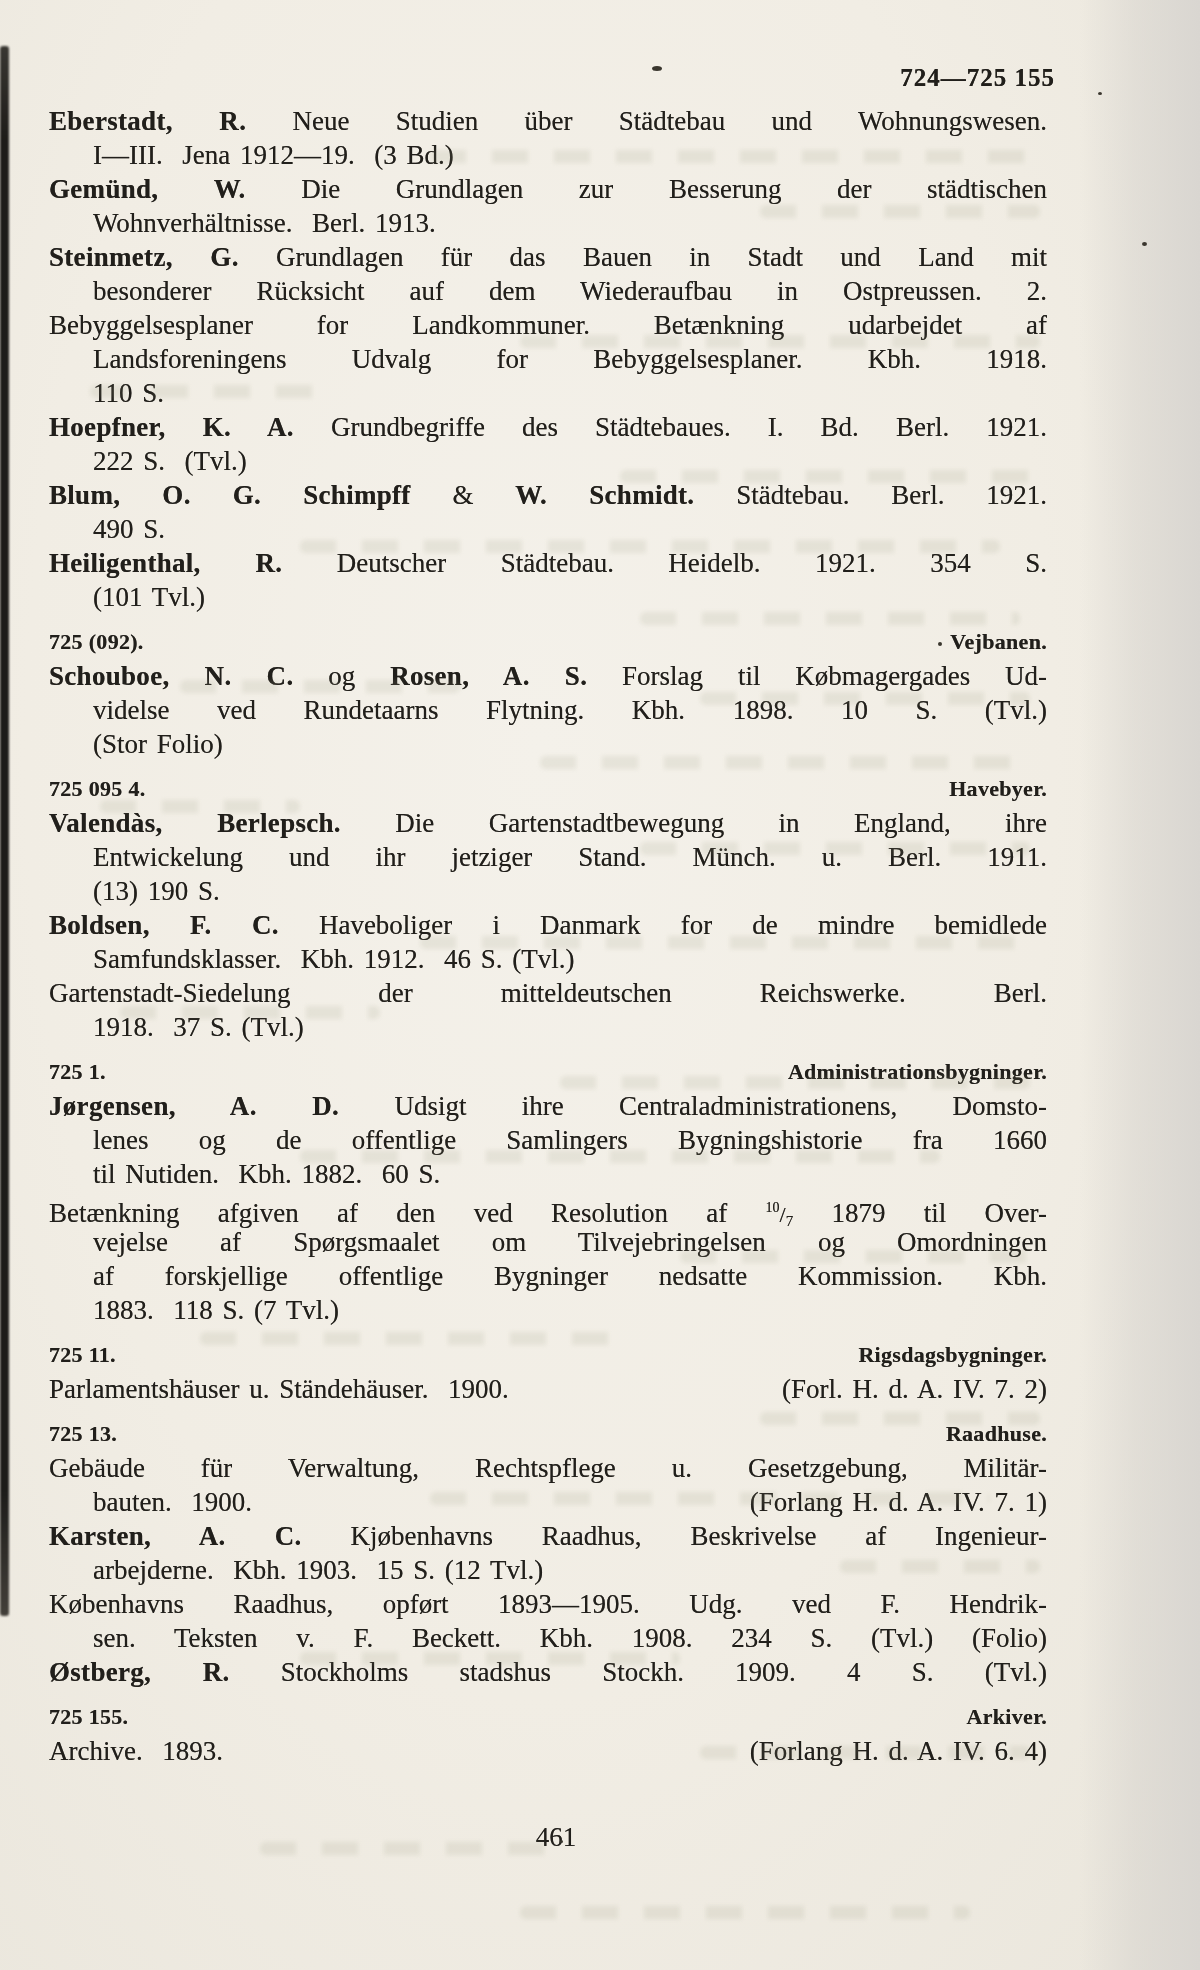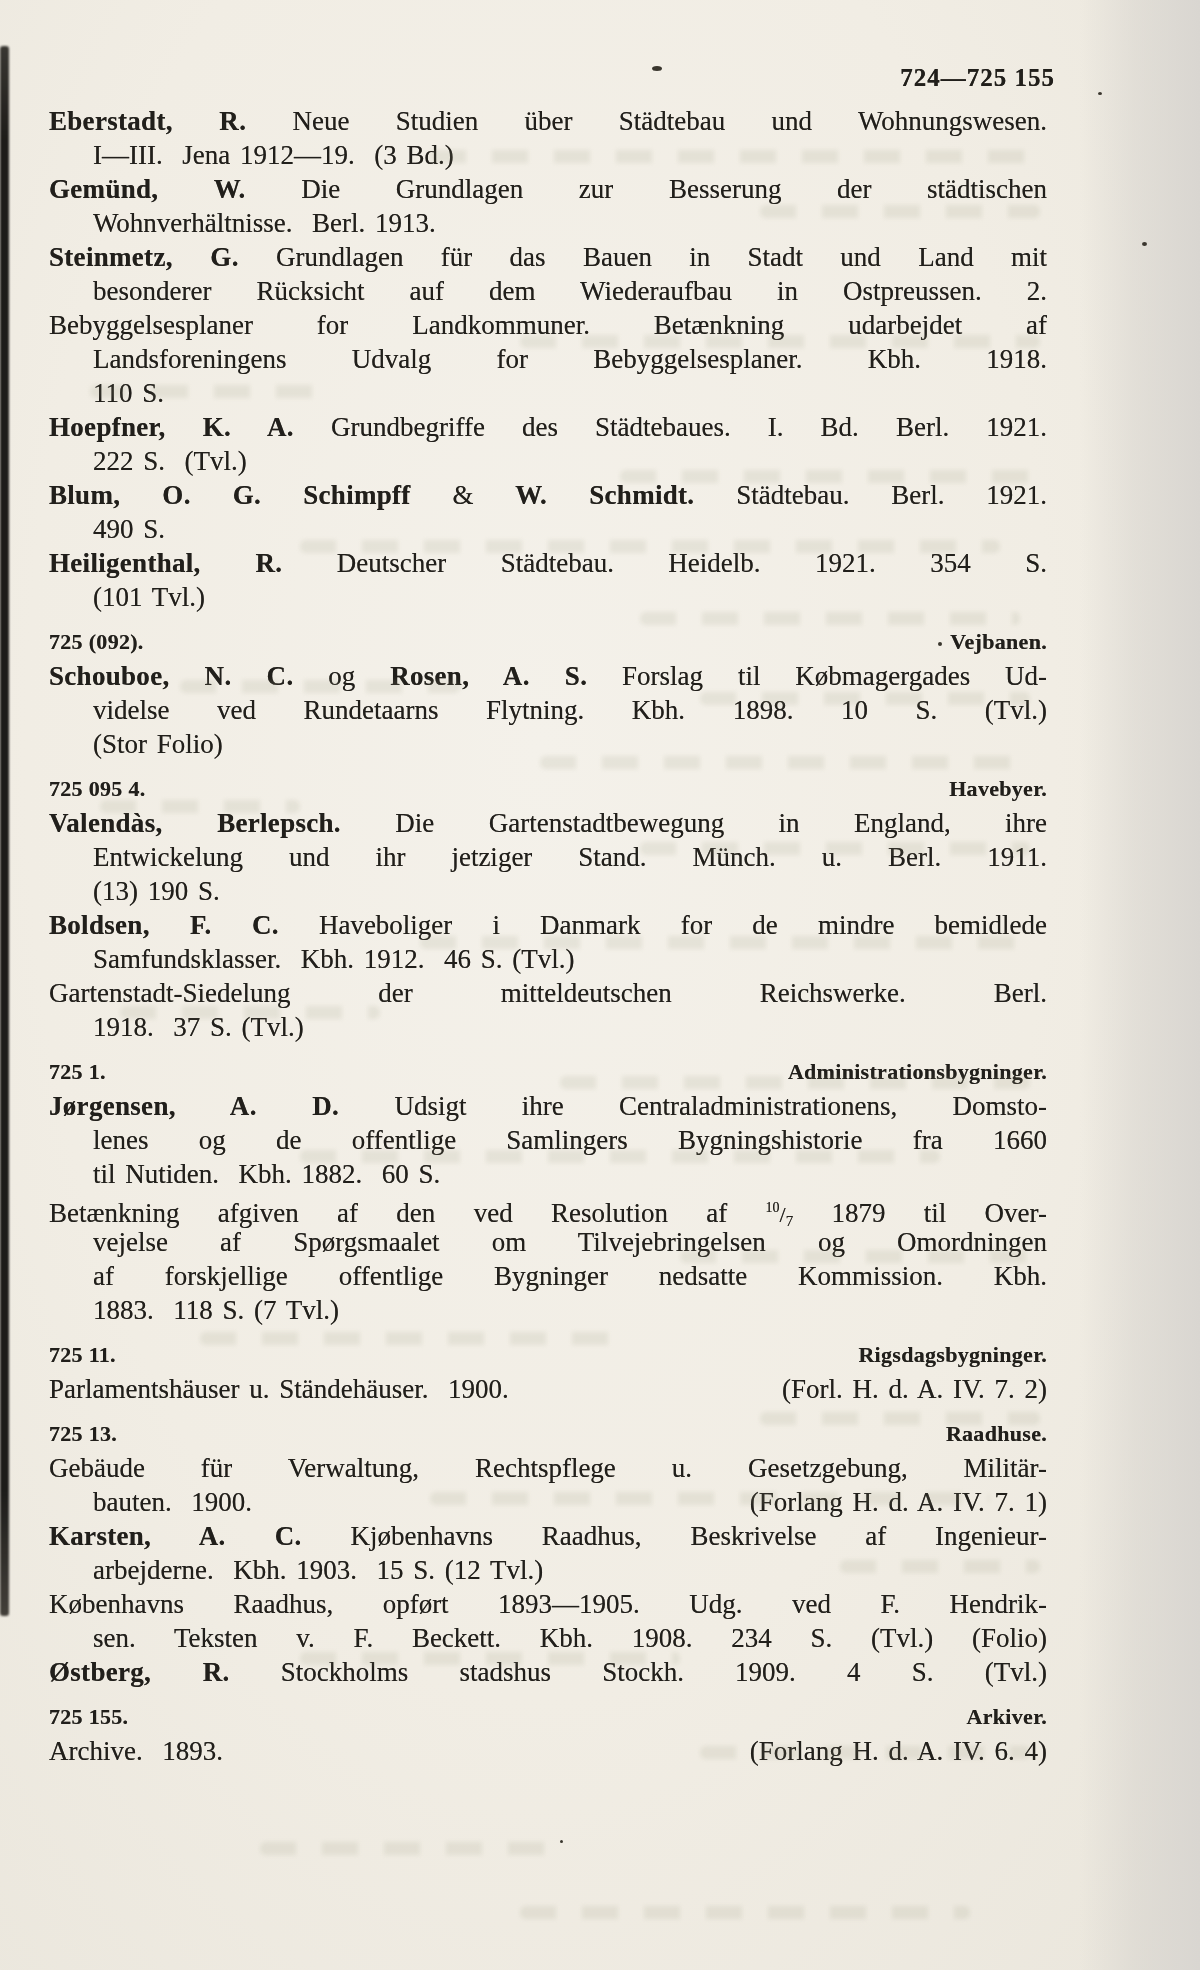--- a/index.html
+++ b/index.html
@@ -167,20 +167,21 @@
       </div>
       <div class="section">
         <span class="sec-code">725 155.</span>
         <span class="sec-label">Arkiver.</span>
       </div>
       <div class="entry">
         <div class="line mode-spread"><span class="half-l"><span class="plain">Archive.  1893.</span></span><span class="half-r"><span class="plain">(Forlang H. d. A. IV. 6. 4)</span></span></div>
       </div>
     </div>
 
+  <div class="pagenum">461</div>
 </div>
 
 <div class="ghost" style="left: 430px; top: 150px; width: 600px;"></div>
 <div class="ghost" style="left: 760px; top: 205px; width: 280px;"></div>
 <div class="ghost" style="left: 520px; top: 335px; width: 520px;"></div>
 <div class="ghost" style="left: 90px; top: 385px; width: 240px;"></div>
 <div class="ghost" style="left: 620px; top: 470px; width: 420px;"></div>
 <div class="ghost" style="left: 300px; top: 540px; width: 700px;"></div>
 <div class="ghost" style="left: 640px; top: 612px; width: 380px;"></div>
 <div class="ghost" style="left: 180px; top: 680px; width: 280px;"></div>

